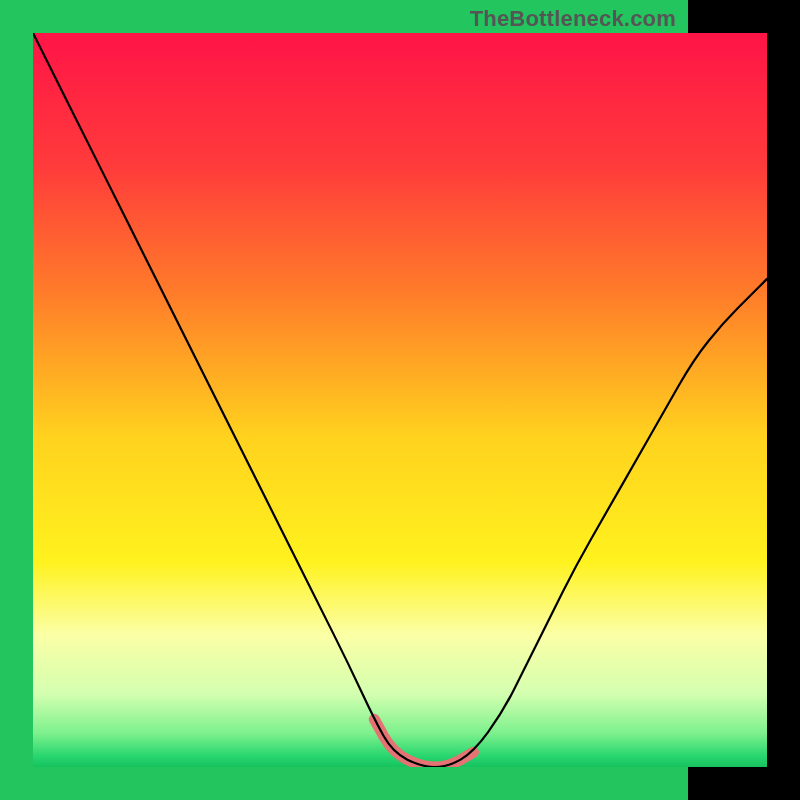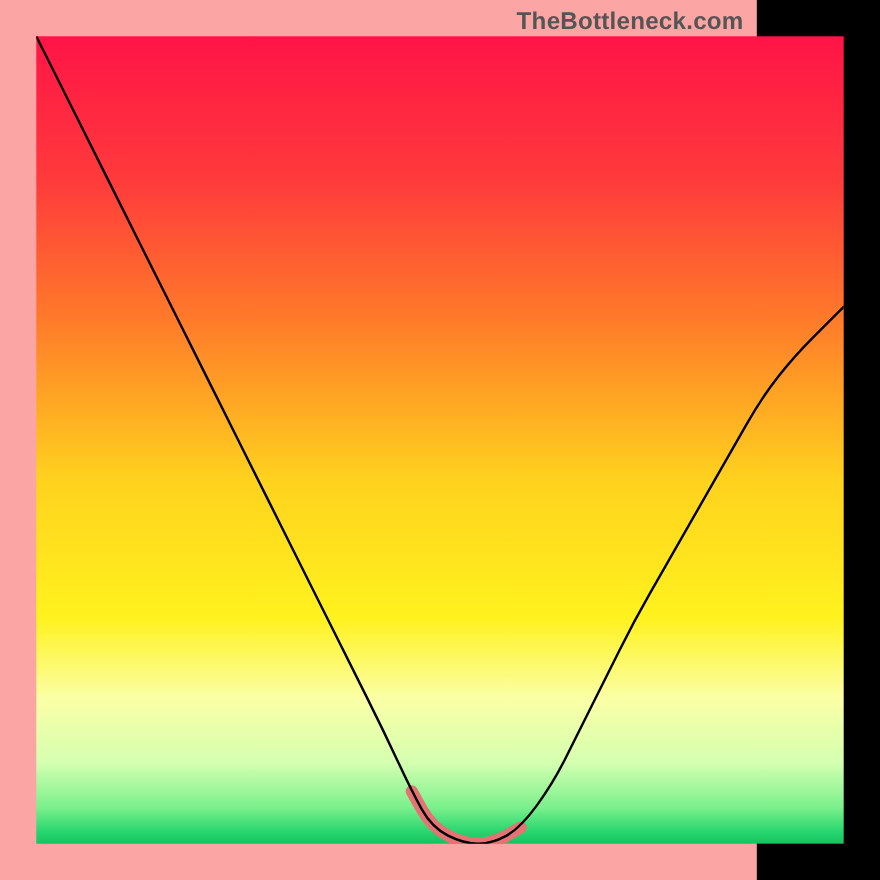--- a/index.html
+++ b/index.html
@@ -1,21 +1,21 @@
 <!DOCTYPE html>
 <html><head>
 <meta charset="utf-8">
 <style>
   * { margin: 0; padding: 0; box-sizing: border-box; }
   html, body { width: 800px; height: 800px; overflow: hidden; background: #000; }
   .frame {
     position: relative;
     width: 688px;
     height: 800px;
-    background: #fca5a5;
+    background: #22c55e;
     text-decoration: underline;
   }
   .watermark {
     position: absolute;
     top: 6px;
     right: 12px;
     font-family: Arial, Helvetica, sans-serif;
     font-size: 22px;
     font-weight: 600;
     color: #555;

